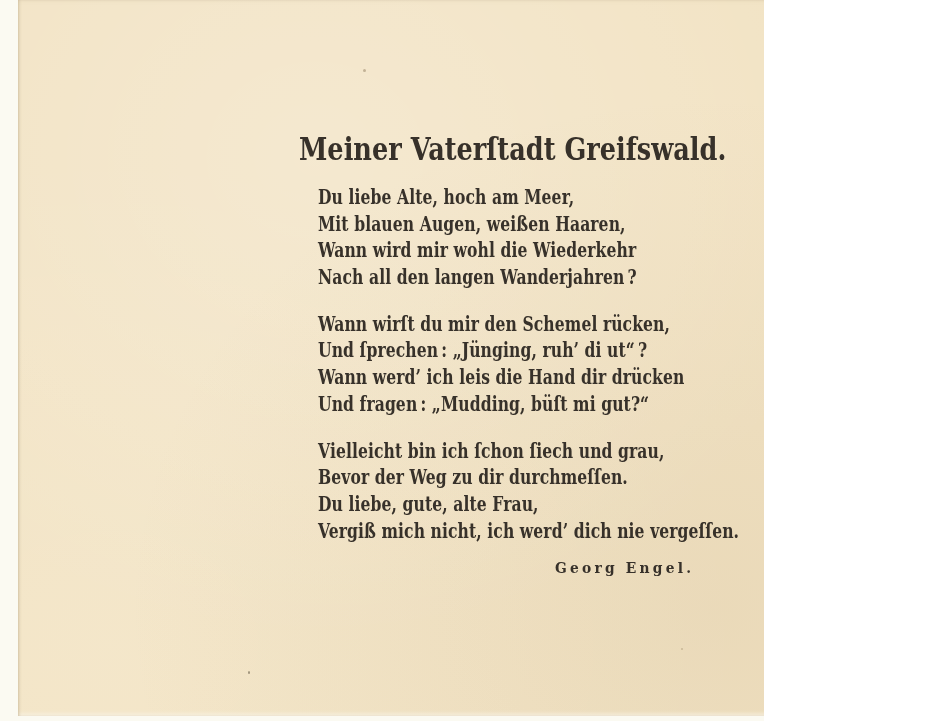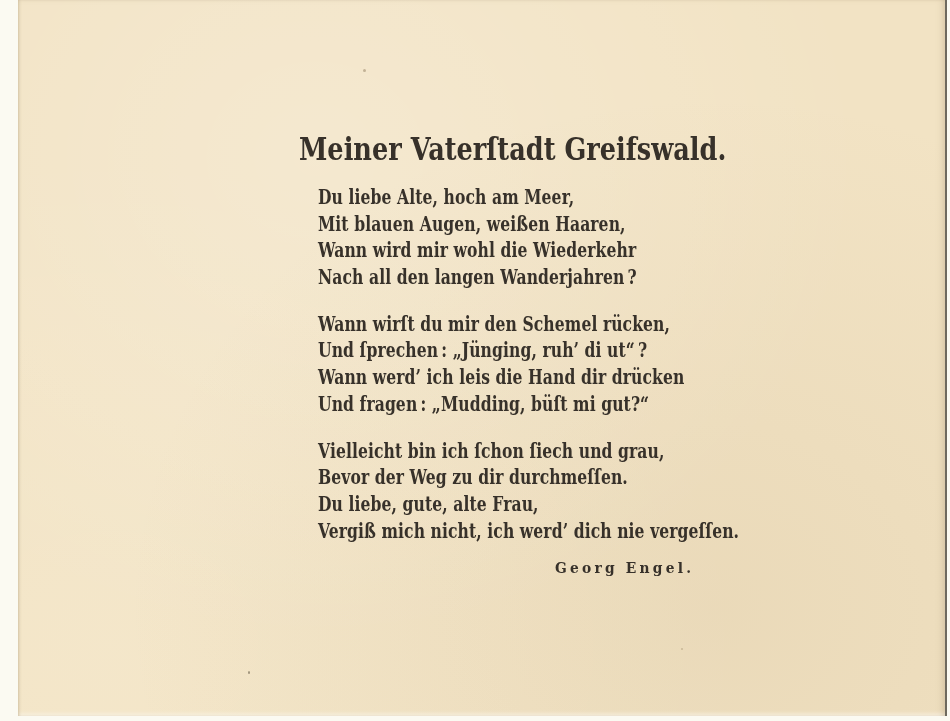--- a/index.html
+++ b/index.html
@@ -6,21 +6,21 @@
     --scan-bg:#fbfaf2;
     --paper:#f2e3c4;
     --paper-edge:#e3d2ae;
     --ink:#37312a;
     --right-edge:#6e695e;
   }
   *{margin:0;padding:0;box-sizing:border-box;}
   html,body{background:#ffffff;}
   .scan{
     position:relative;
-    width:950px;height:721px;
+    width:764px;height:721px;
     background:var(--scan-bg);
     overflow:hidden;
     font-family:"DejaVu Serif","Liberation Serif",serif;
   }
   .paper{
     position:absolute;
     left:18px;top:0;
     width:929px;height:716px;
     background:
       radial-gradient(ellipse at 32% 22%, rgba(255,255,255,0.20), transparent 62%),

